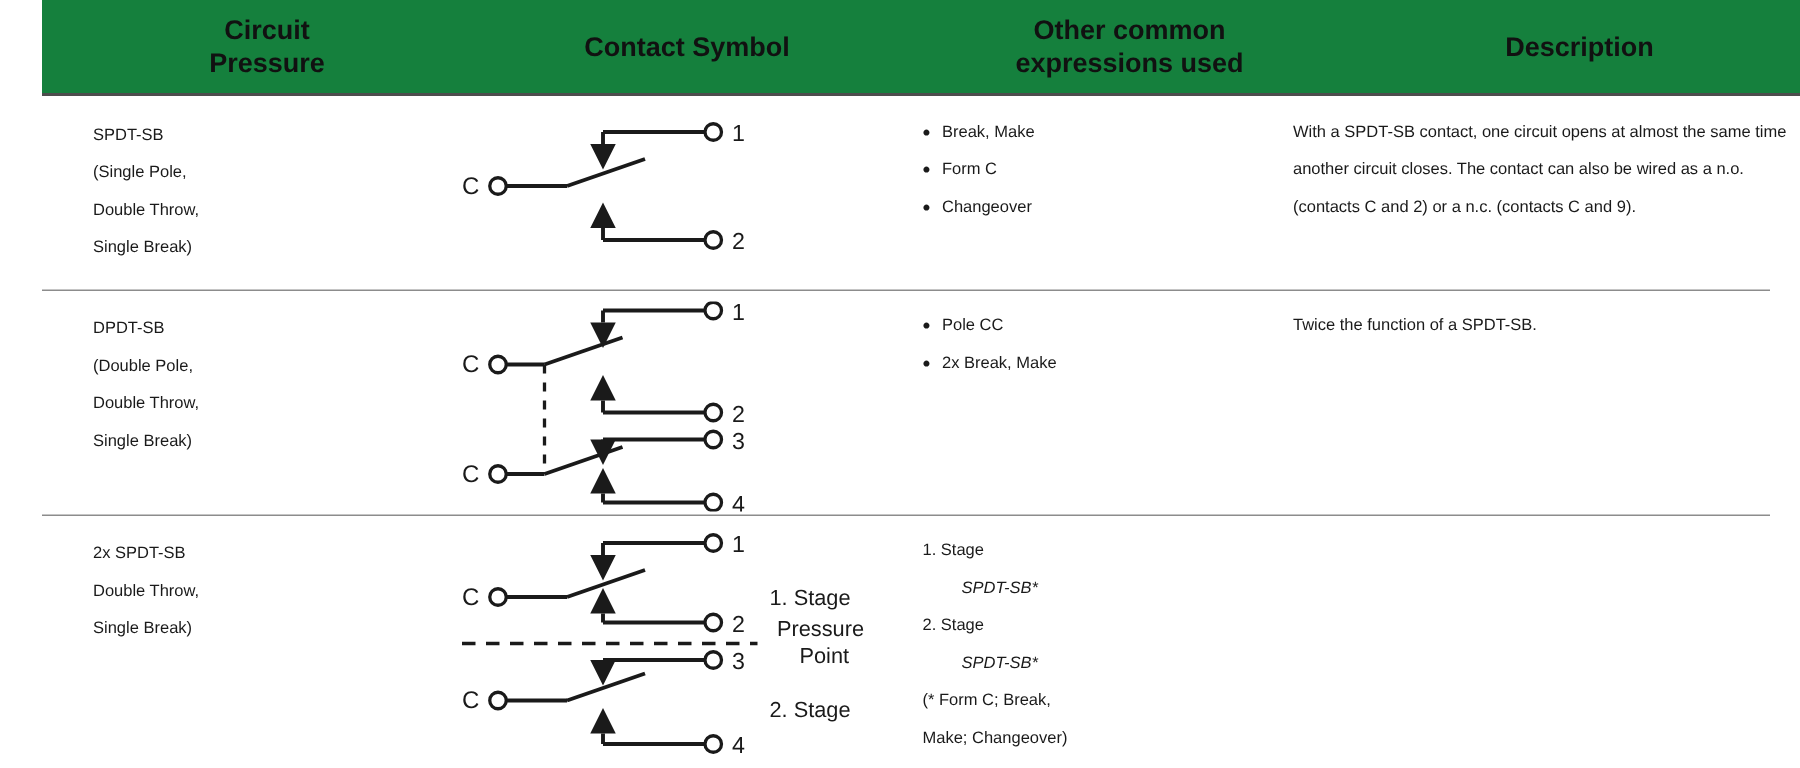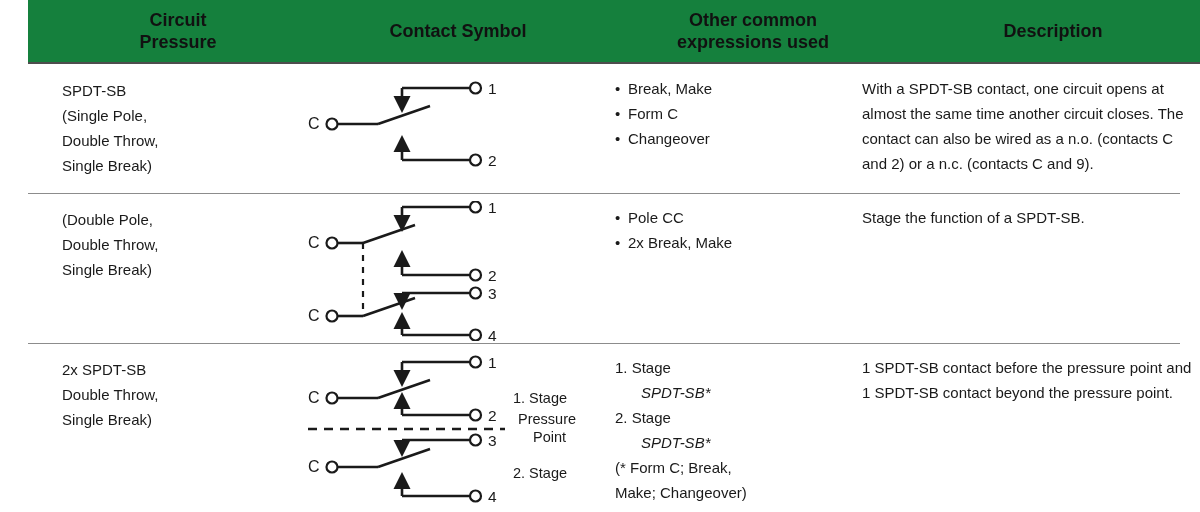--- a/index.html
+++ b/index.html
@@ -65,21 +65,21 @@
     width: 1152px;
     height: 0;
     border-top: 1.5px solid #8c8c8c;
   }
   .r1 { top: 64px;  height: 129px; }
   .r2 { top: 193px; height: 150px; }
   .r3 { top: 343px; height: 169px; }
 
   .cell {
     position: absolute;
-    font-size: 15px;
+    font-size: 11px;
     line-height: 25px;
     color: #1a1a1a;
   }
   .c-func { left: 62px;  width: 215px; }
   .c-expr { left: 615px; width: 235px; }
   .c-desc { left: 862px; width: 330px; }
 
   .cell p { margin: 0; }
   .bullet-list { margin: 0; padding: 0; list-style: none; }
   .bullet-list li {
@@ -189,20 +189,21 @@
       </ul>
     </div>
 
     <div class="cell c-desc" style="top:12px">With a SPDT-SB contact, one circuit opens at almost the same time another circuit closes. The contact can also be wired as a n.o. (contacts C and 2) or a n.c. (contacts C and 9).</div>
   </div>
 
   <div class="row r2">
     <div class="row-sep" style="top:0"></div>
 
     <div class="cell c-func" style="top:14px">
+      <p>DPDT-SB</p>
       <p>(Double Pole,</p>
       <p>Double Throw,</p>
       <p>Single Break)</p>
     </div>
 
     <div class="diagram" style="top:8px">
       <svg width="300" height="140" viewBox="0 0 300 140">
 
         <text class="lbl lbl-c" x="18" y="47">C</text>
         <circle class="term" cx="42" cy="42" r="5.5"></circle>
@@ -238,21 +239,21 @@
       </svg>
     </div>
 
     <div class="cell c-expr" style="top:12px">
       <ul class="bullet-list">
         <li>Pole CC</li>
         <li>2x Break, Make</li>
       </ul>
     </div>
 
-    <div class="cell c-desc" style="top:12px">Stage the function of a SPDT-SB.</div>
+    <div class="cell c-desc" style="top:12px">Twice the function of a SPDT-SB.</div>
   </div>
 
   <div class="row r3">
     <div class="row-sep" style="top:0"></div>
 
     <div class="cell c-func" style="top:14px">
       <p>2x SPDT-SB</p>
       <p>Double Throw,</p>
       <p>Single Break)</p>
     </div>
@@ -301,16 +302,15 @@
 
     <div class="cell c-expr" style="top:12px">
       <p>1. Stage</p>
       <p class="indent">SPDT-SB*</p>
       <p>2. Stage</p>
       <p class="indent">SPDT-SB*</p>
       <p>(* Form C; Break,</p>
       <p>Make; Changeover)</p>
     </div>
 
-    <div class="cell c-desc" style="top:12px">1 SPDT-SB contact before the pressure point and 1 SPDT-SB contact beyond the pressure point.</div>
   </div>
 
 </div>
 
 </body></html>

